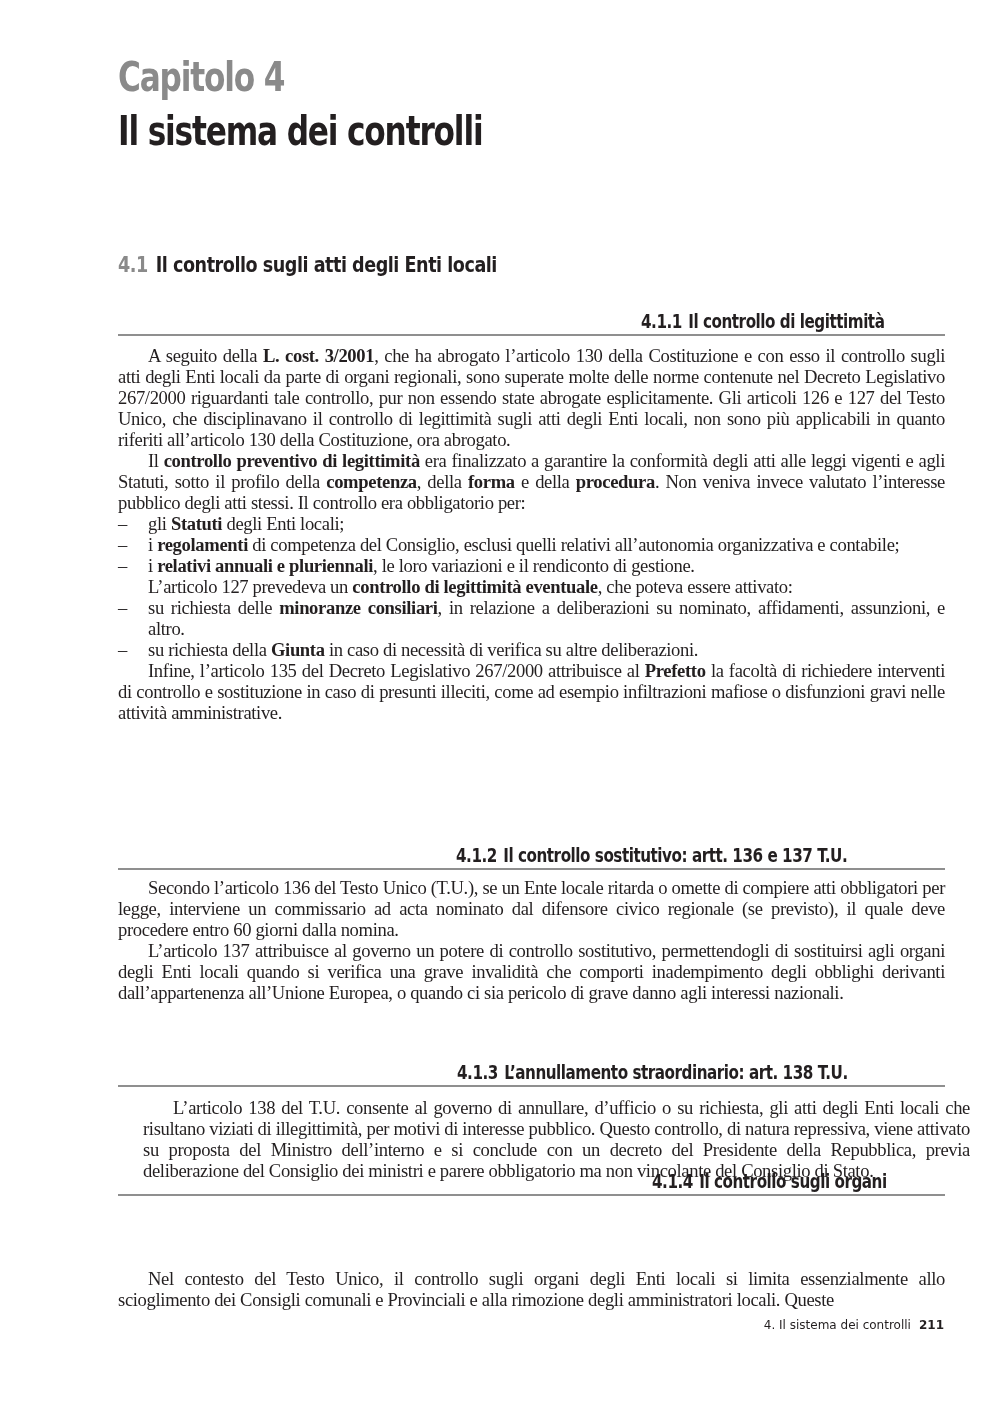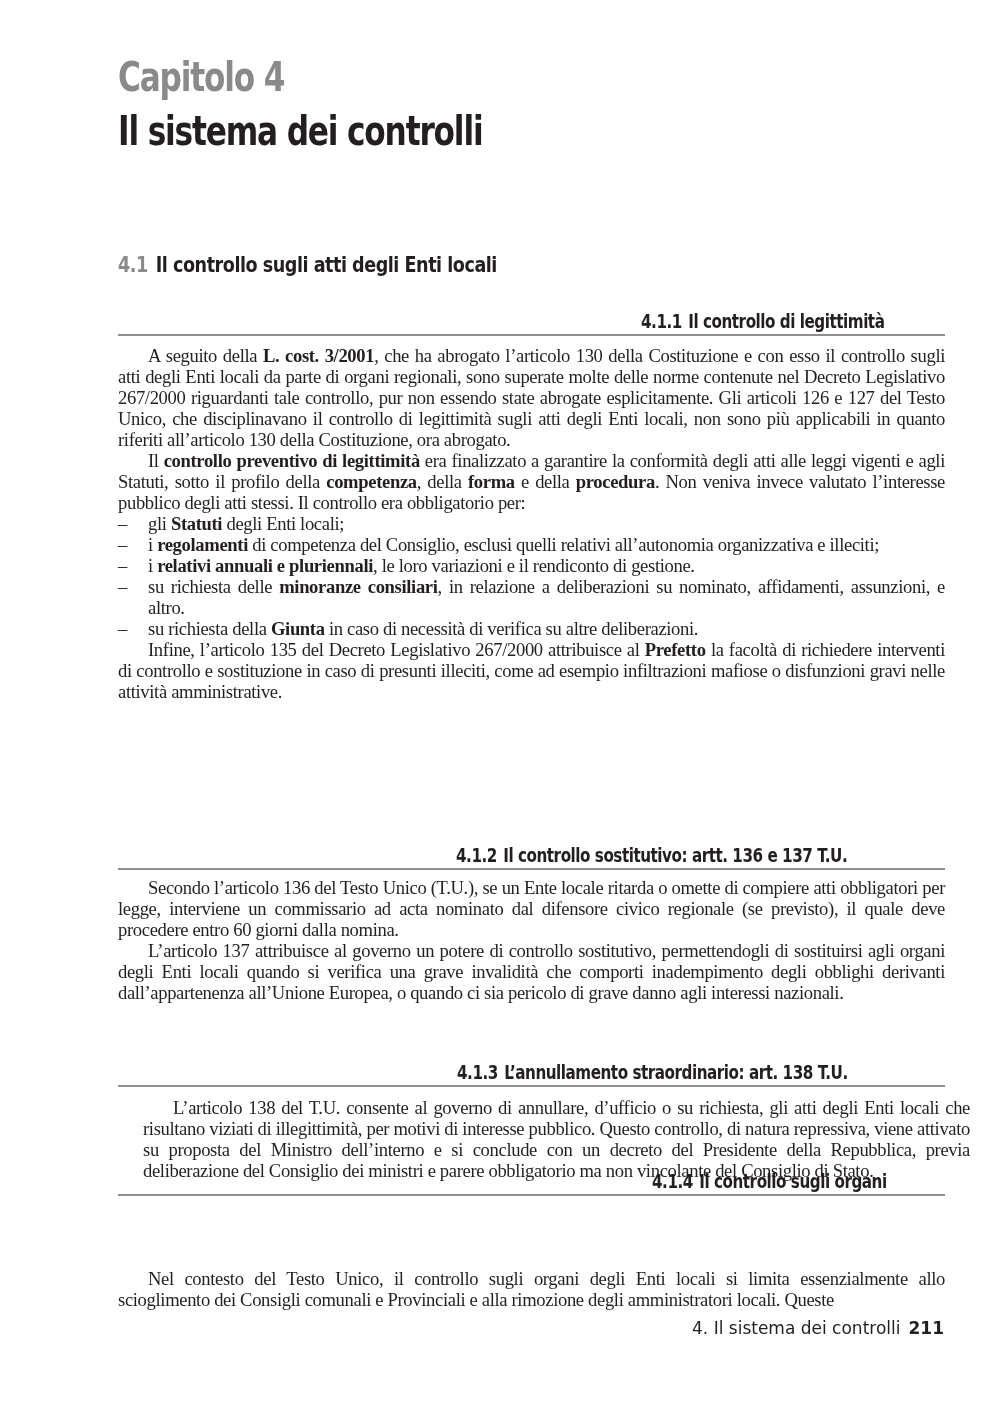--- a/index.html
+++ b/index.html
@@ -39,21 +39,21 @@
       position: absolute; left: 0; width: 827px;
       font-family: "Liberation Serif", serif; font-size: 18.6px; line-height: 21px;
       text-align: justify; letter-spacing: -0.35px;
     }
     .body p { margin: 0; text-indent: 30px; }
     .body .li { position: relative; padding-left: 30px; text-indent: 0; }
     .body .li .dash { position: absolute; left: 0; top: 0; }
     .body b { font-weight: bold; }
     .footer {
       position: absolute; top: 1318px; right: 60px;
-      font-family: "DejaVu Sans", sans-serif; font-size: 17px; white-space: nowrap;
+      font-family: "DejaVu Sans", sans-serif; font-size: 12px; white-space: nowrap;
     }
     .footer .pg { font-weight: bold; margin-left: 8px; }
   </style>
 </head>
 <body>
 
 <div class="page">
 
   <div class="chapter-label">Capitolo 4</div>
   <div class="chapter-title">Il sistema dei controlli</div>
@@ -62,22 +62,23 @@
     <span class="num">4.1</span><span>Il controllo sugli atti degli Enti locali</span>
   </div>
 
   <div class="subsec" style="top:308px;">
     <span class="h"><span class="num">4.1.1</span><span>Il controllo di legittimità</span></span>
   </div>
   <div class="body" style="top:345px;">
     <p><span>A seguito della </span><b>L. cost. 3/2001</b><span>, che ha abrogato l’articolo 130 della Costituzione e con esso il controllo sugli atti degli Enti locali da parte di organi regionali, sono superate molte delle norme contenute nel Decreto Legislativo 267/2000 riguardanti tale controllo, pur non essendo state abrogate esplicitamente. Gli articoli 126 e 127 del Testo Unico, che disciplinavano il controllo di legittimità sugli atti degli Enti locali, non sono più applicabili in quanto riferiti all’articolo 130 della Costituzione, ora abrogato.</span></p>
     <p><span>Il </span><b>controllo preventivo di legittimità</b><span> era finalizzato a garantire la conformità degli atti alle leggi vigenti e agli Statuti, sotto il profilo della </span><b>competenza</b><span>, della </span><b>forma</b><span> e della </span><b>procedura</b><span>. Non veniva invece valutato l’interesse pubblico degli atti stessi. Il controllo era obbligatorio per:</span></p>
     <p class="li"><span class="dash">–</span><span>gli </span><b>Statuti</b><span> degli Enti locali;</span></p>
-    <p class="li"><span class="dash">–</span><span>i </span><b>regolamenti</b><span> di competenza del Consiglio, esclusi quelli relativi all’autonomia organizzativa e illeciti;</span></p>
+    <p class="li"><span class="dash">–</span><span>i </span><b>regolamenti</b><span> di competenza del Consiglio, esclusi quelli relativi all’autonomia organizzativa e contabile;</span></p>
     <p class="li"><span class="dash">–</span><span>i </span><b>relativi annuali e pluriennali</b><span>, le loro variazioni e il rendiconto di gestione.</span></p>
+    <p><span>L’articolo 127 prevedeva un </span><b>controllo di legittimità eventuale</b><span>, che poteva essere attivato:</span></p>
     <p class="li"><span class="dash">–</span><span>su richiesta delle </span><b>minoranze consiliari</b><span>, in relazione a deliberazioni su nominato, affidamenti, assunzioni, e altro.</span></p>
     <p class="li"><span class="dash">–</span><span>su richiesta della </span><b>Giunta</b><span> in caso di necessità di verifica su altre deliberazioni.</span></p>
     <p><span>Infine, l’articolo 135 del Decreto Legislativo 267/2000 attribuisce al </span><b>Prefetto</b><span> la facoltà di richiedere interventi di controllo e sostituzione in caso di presunti illeciti, come ad esempio infiltrazioni mafiose o disfunzioni gravi nelle attività amministrative.</span></p>
   </div>
 
   <div class="subsec" style="top:842px;">
     <span class="h"><span class="num">4.1.2</span><span>Il controllo sostitutivo: artt. 136  e 137  T.U.</span></span>
   </div>
   <div class="body" style="top:877px;">
     <p>Secondo l’articolo 136 del Testo Unico (T.U.), se un Ente locale ritarda o omette di compiere atti obbligatori per legge, interviene un commissario ad acta nominato dal difensore civico regionale (se previsto), il quale deve procedere entro 60 giorni dalla nomina.</p>

